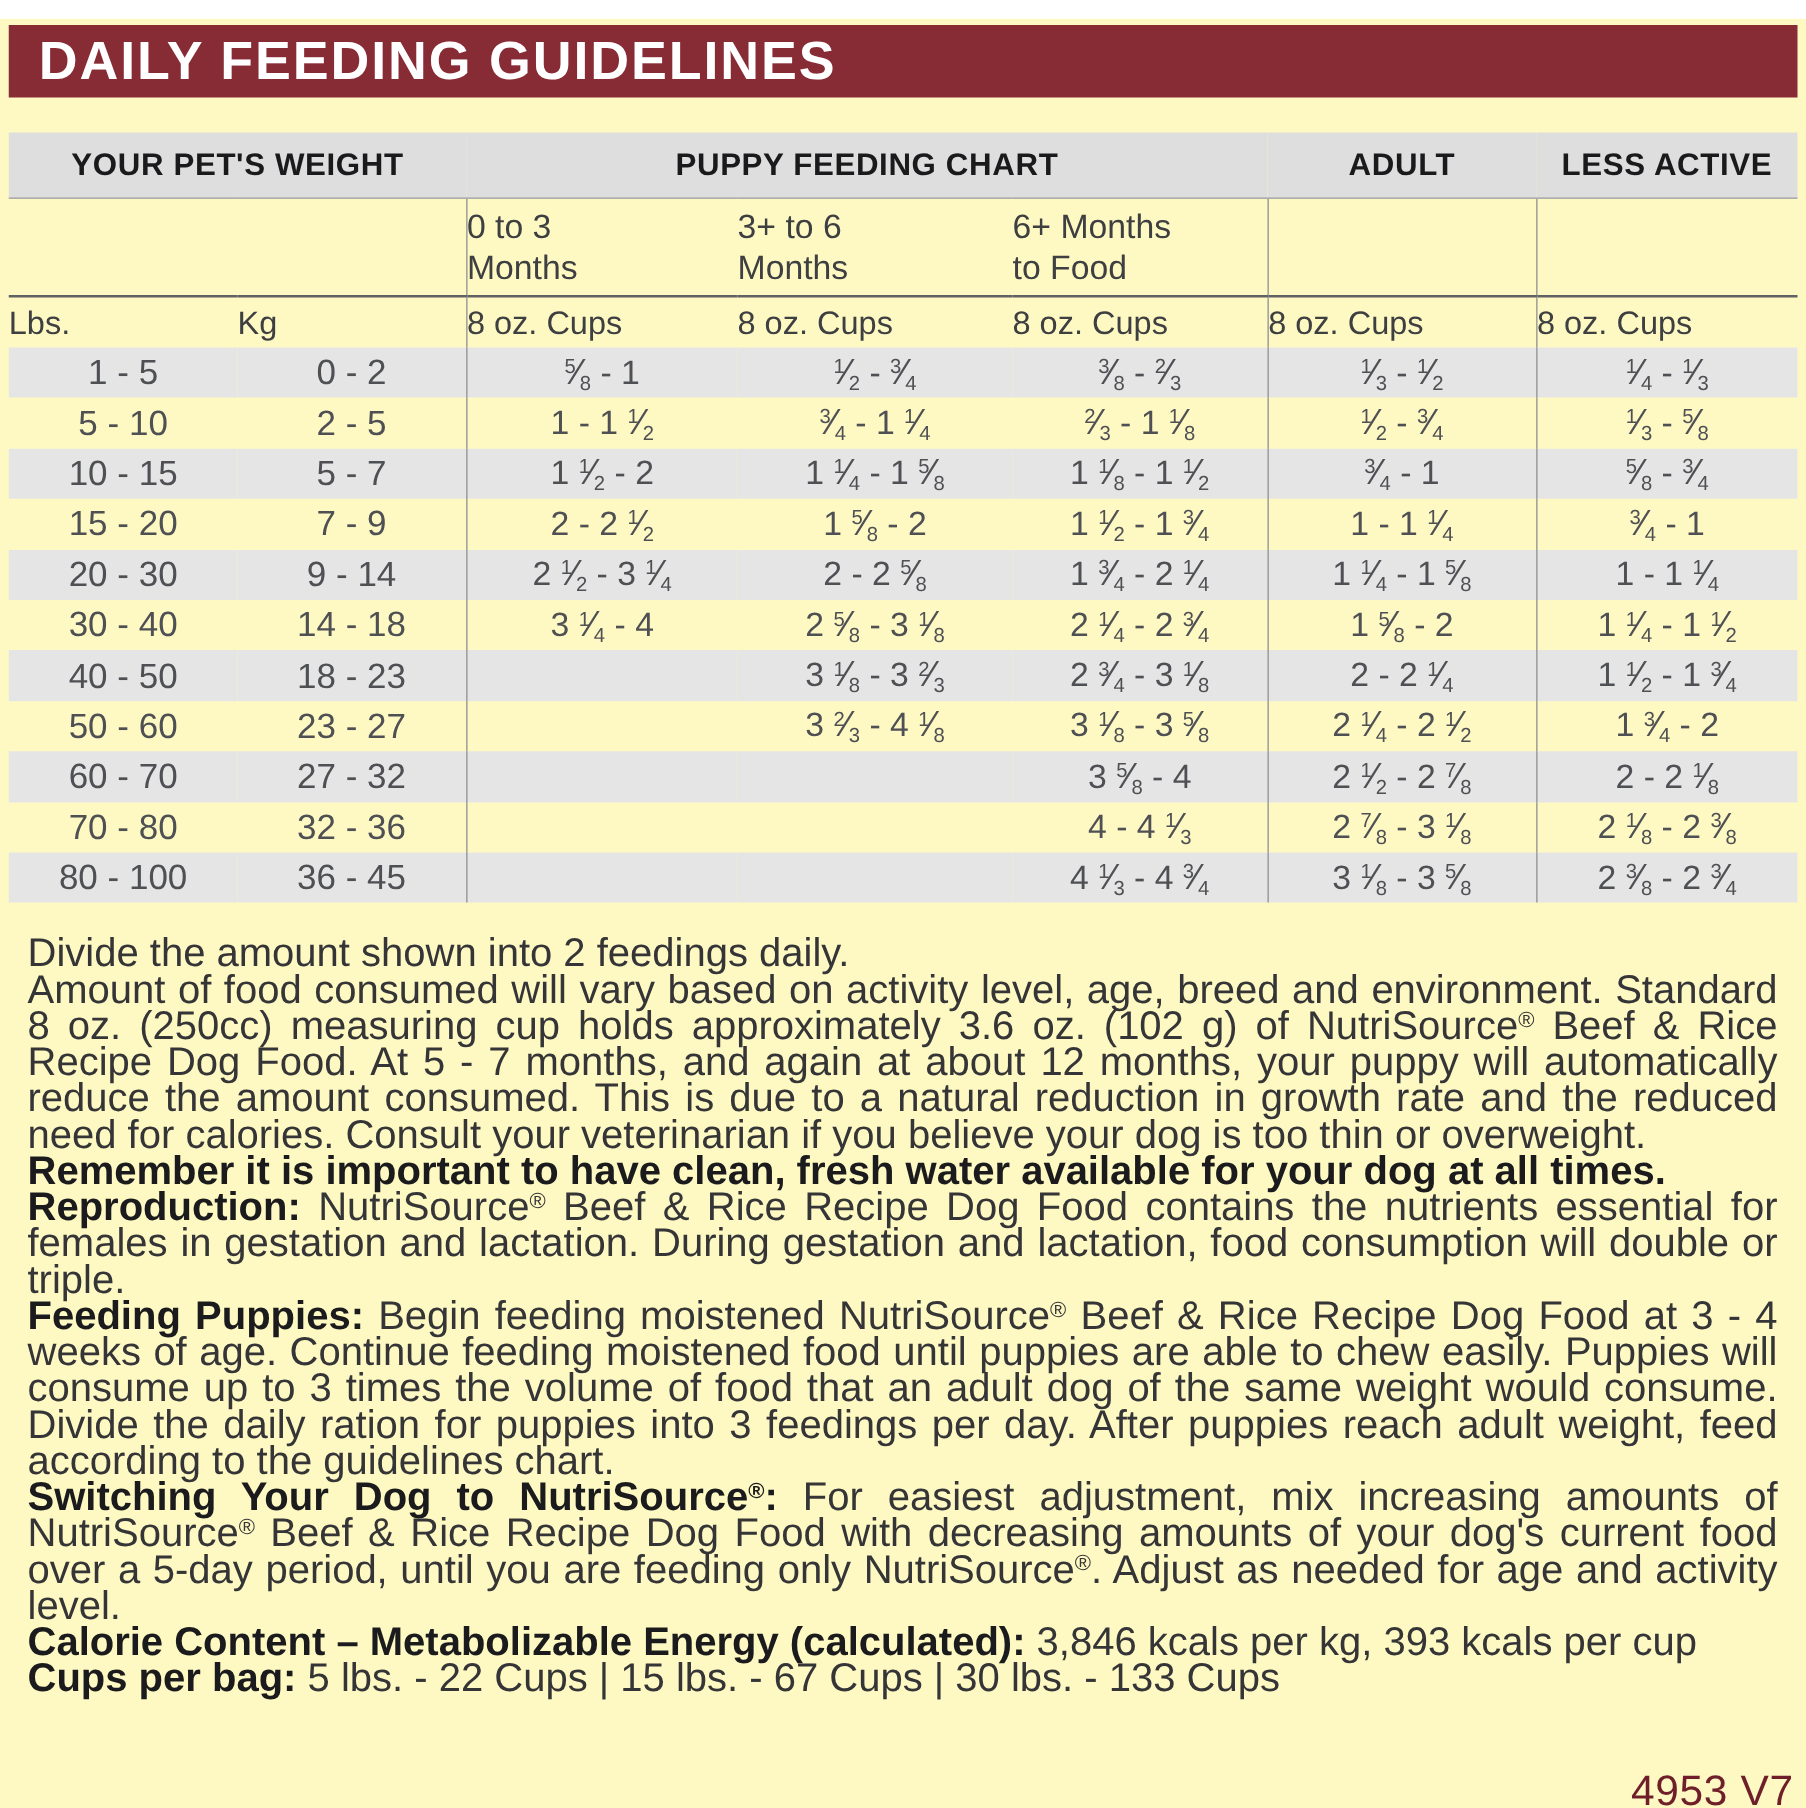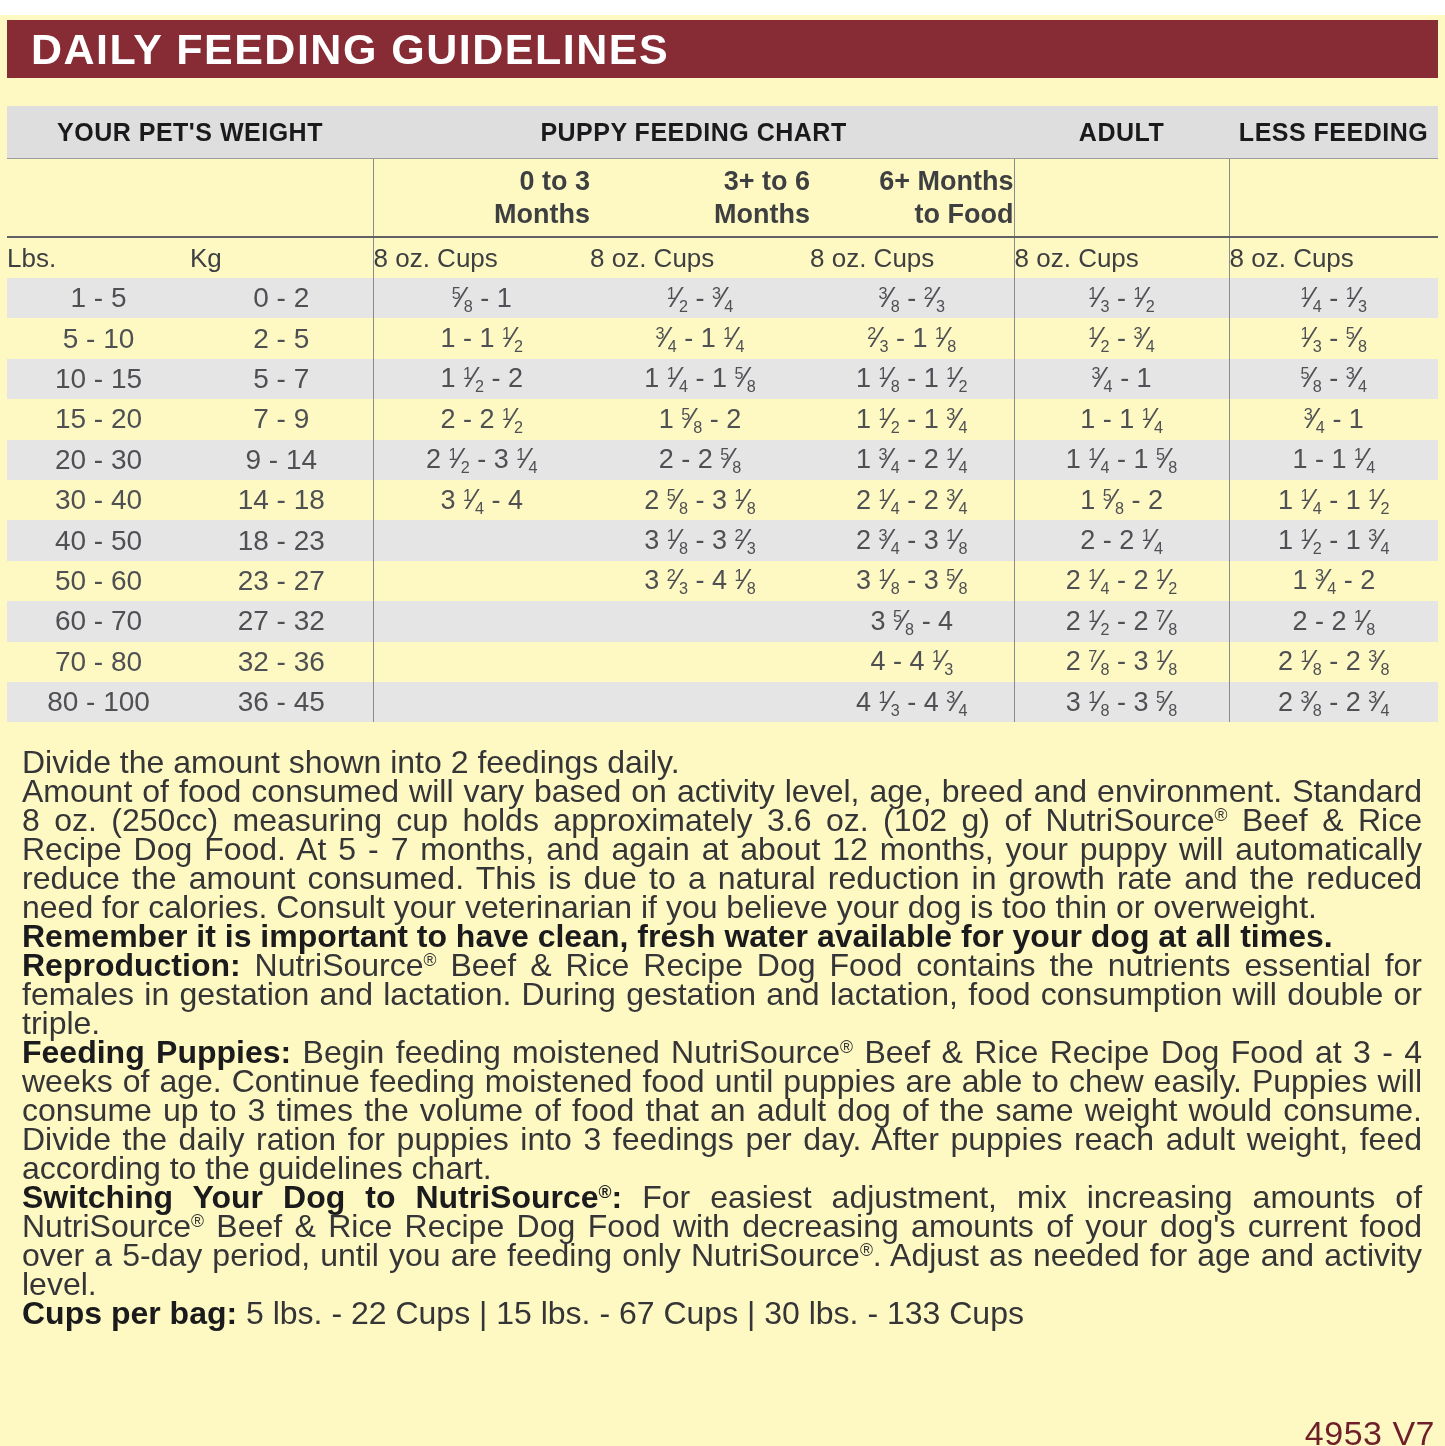--- a/index.html
+++ b/index.html
@@ -33,23 +33,23 @@
   col.c-p1{width:217px}col.c-p2{width:220px}col.c-p3{width:204px}
   col.c-adult{width:215px}col.c-less{width:209px}
 
   tr.group-row th{
     background:#dedede;height:52px;
     font-size:25px;font-weight:bold;color:#1a1a1c;
     letter-spacing:0.5px;text-align:center;vertical-align:middle;
     border-bottom:1.5px solid #9b9c9e;padding:0;
   }
   tr.sub-row td{
-    height:77px;text-align:right;vertical-align:middle;
+    height:77px;text-align:left;vertical-align:middle;
     font-size:27px;color:#3e3f41;line-height:1.22;
-    border-bottom:2px solid #606164;padding:0;font-weight:bold;
+    border-bottom:2px solid #606164;padding:0;
   }
   tr.unit-row td{
     height:40px;text-align:left;vertical-align:middle;
     font-size:26px;color:#3e3f41;padding:0;
   }
   tbody td{
     height:40.4px;text-align:center;vertical-align:middle;
     font-size:27px;color:#4f5053;padding:0;white-space:nowrap;
   }
   tbody td.c-lbs,tbody td.c-kg{font-size:28px;}
@@ -95,21 +95,21 @@
         <col class="c-p2">
         <col class="c-p3">
       <col class="c-adult">
         <col class="c-less">
     </colgroup>
     <thead>
       <tr class="group-row">
         <th colspan="2">YOUR PET'S WEIGHT</th>
         <th colspan="3">PUPPY FEEDING CHART</th>
         <th>ADULT</th>
-        <th>LESS FEEDING</th>
+        <th>LESS ACTIVE</th>
       </tr>
       <tr class="sub-row">
         <td colspan="2"></td>
         <td class="vl">
           <div>0 to 3</div>
           <div>Months</div>
         </td>
         <td>
           <div>3+ to 6</div>
           <div>Months</div>
@@ -238,18 +238,19 @@
     <p>Divide the amount shown into 2 feedings daily.</p>
     <p class="just">Amount of food consumed will vary based on activity level, age, breed and environment. Standard 8 oz. (250cc) measuring cup holds approximately 3.6 oz. (102 g) of NutriSource<sup class="reg">®</sup> Beef &amp; Rice Recipe Dog Food. At 5 - 7 months, and again at about 12 months, your puppy will automatically reduce the amount consumed. This is due to a natural reduction in growth rate and the reduced need for calories. Consult your veterinarian if you believe your dog is too thin or overweight.</p>
     <p class="bold">Remember it is important to have clean, fresh water available for your dog at all times.</p>
 
     <p class="just sec"><span class="lead">Reproduction:</span> <span>NutriSource<sup class="reg">®</sup> Beef &amp; Rice Recipe Dog Food contains the nutrients essential for females in gestation and lactation. During gestation and lactation, food consumption will double or triple.</span></p>
 
     <p class="just sec"><span class="lead">Feeding Puppies:</span> <span>Begin feeding moistened NutriSource<sup class="reg">®</sup> Beef &amp; Rice Recipe Dog Food at 3 - 4 weeks of age. Continue feeding moistened food until puppies are able to chew easily. Puppies will consume up to 3 times the volume of food that an adult dog of the same weight would consume. Divide the daily ration for puppies into 3 feedings per day. After puppies reach adult weight, feed according to the guidelines chart.</span></p>
 
     <p class="just sec-switch"><span class="lead">Switching Your Dog to NutriSource<sup class="reg">®</sup>:</span> <span>For easiest adjustment, mix increasing amounts of NutriSource<sup class="reg">®</sup> Beef &amp; Rice Recipe Dog Food with decreasing amounts of your dog's current food over a 5-day period, until you are feeding only NutriSource<sup class="reg">®</sup>. Adjust as needed for age and activity level.</span></p>
 
+    <p class="sec-calorie"><span class="lead">Calorie Content – Metabolizable Energy (calculated):</span> <span>3,846 kcals per kg, 393 kcals per cup</span></p>
 
     <p><span class="lead">Cups per bag:</span>  <span>5 lbs. - 22 Cups  |  15 lbs. - 67 Cups  |  30 lbs. -  133 Cups</span></p>
   </div>
 
   <div class="doc-code">4953 V7</div>
 </div>
 
 </body></html>

